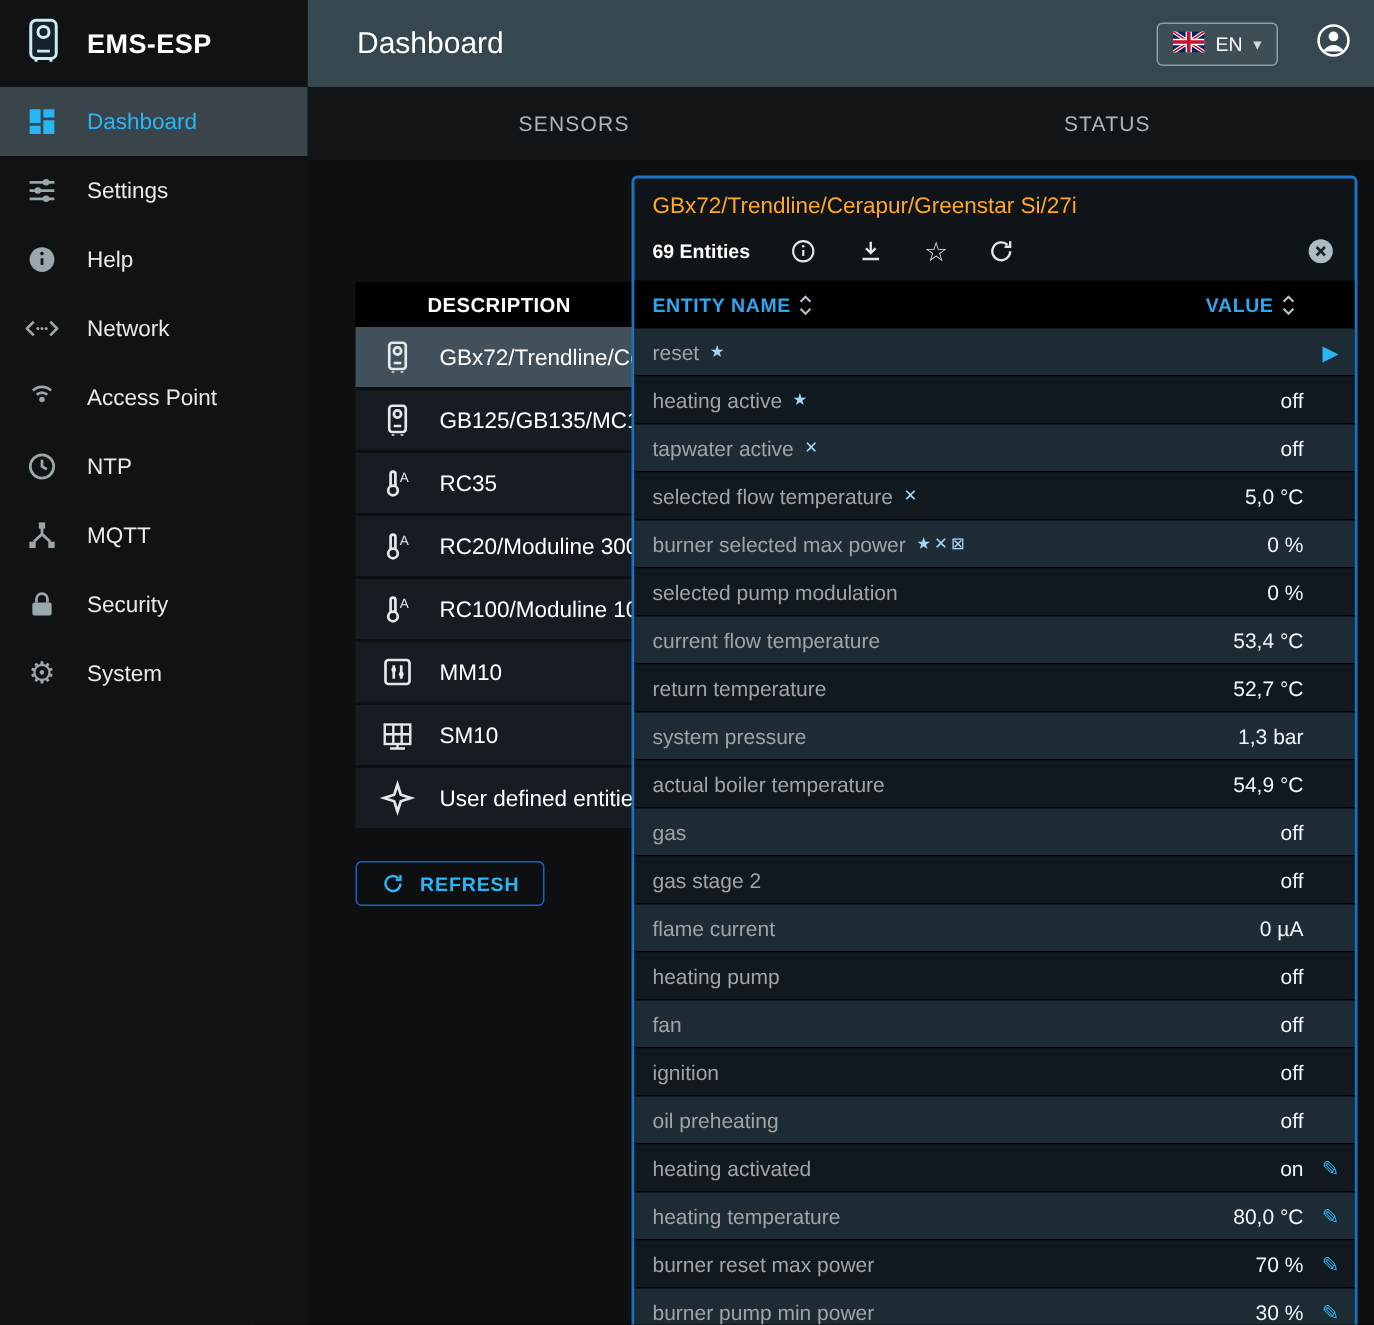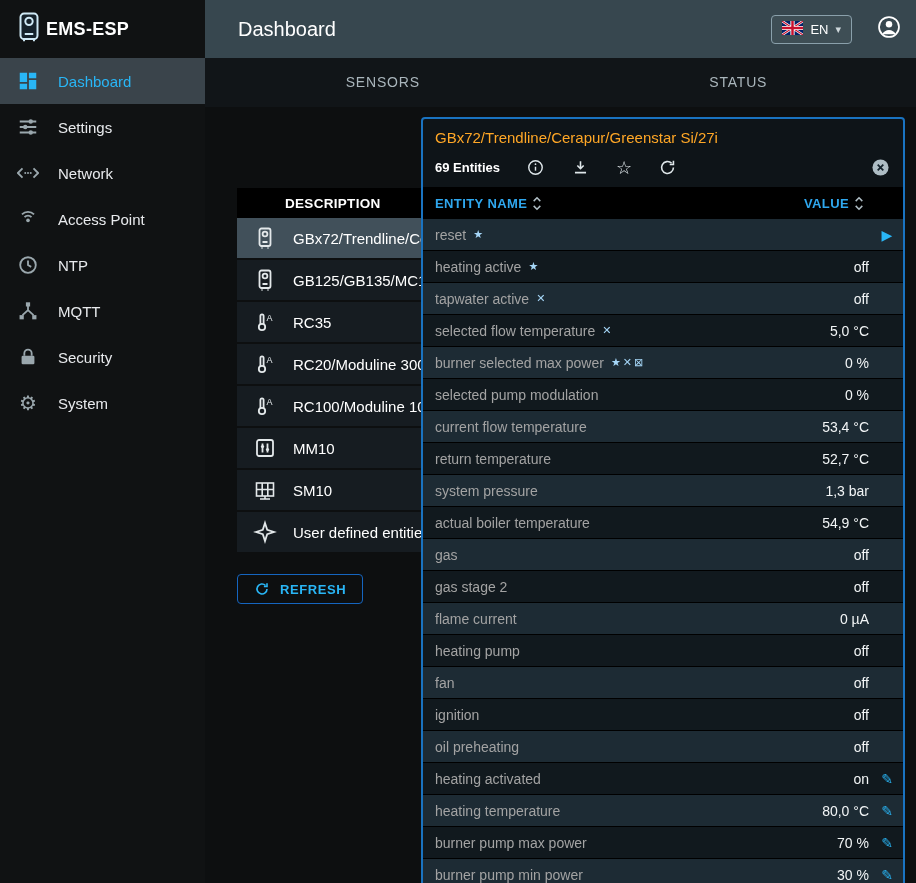--- a/index.html
+++ b/index.html
@@ -1,21 +1,21 @@
 <!DOCTYPE html>
 <html><head>
 <meta charset="utf-8">
 <style>
   * { box-sizing: border-box; margin: 0; padding: 0; }
   body { background:#000; font-family:"Liberation Sans", sans-serif; color:#fff; }
   .app { position:relative; width:916px; height:883px; overflow:hidden; background:#0d0f10; }
 
   
   .sidebar { position:absolute; left:0; top:0; width:205px; height:100%; background:#101213; z-index:6; }
-  .sb-head { height:58px; display:flex; align-items:center; padding:0 12px; }
+  .sb-head { height:58px; display:flex; align-items:center; gap:12px; padding:0 12px; }
   .sb-title { font-size:18px; font-weight:bold; color:#fff; letter-spacing:.3px; }
   .mi { height:46px; display:flex; align-items:center; gap:18px; padding:0 16px; color:#e8eaed; font-size:15px; cursor:pointer; }
   .mi .ic { width:24px; display:flex; justify-content:center; align-items:center; color:#9aa7ad; }
   .mi.active { background:#3a444b; color:#29b6f6; }
   .mi.active .ic { color:#29b6f6; }
   .gear-glyph { font-size:20px; line-height:1; }
 
   
   .topbar { position:absolute; left:205px; top:0; width:711px; height:58px; background:#37474f; display:flex; align-items:center; z-index:5; }
   .tb-title { font-size:20px; margin-left:33px; font-weight:400; }
@@ -88,20 +88,30 @@
             <path d="M3 6h18M3 12h18M3 18h18"></path>
             <circle cx="15" cy="6" r="2.4" fill="currentColor" stroke="none"></circle>
             <circle cx="9" cy="12" r="2.4" fill="currentColor" stroke="none"></circle>
             <circle cx="15" cy="18" r="2.4" fill="currentColor" stroke="none"></circle>
           </svg>
       </span>
       <span>Settings</span>
     </div>
     <div class="mi">
       <span class="ic">
+        <svg width="22" height="22" viewBox="0 0 24 24">
+            <circle cx="12" cy="12" r="9" fill="currentColor"></circle>
+            <path d="M12 11v5" stroke="#101213" stroke-width="2"></path>
+            <circle cx="12" cy="7.6" r="1.3" fill="#101213"></circle>
+          </svg>
+      </span>
+      <span>Help</span>
+    </div>
+    <div class="mi">
+      <span class="ic">
         <svg width="22" height="22" viewBox="0 0 24 24" fill="none" stroke="currentColor" stroke-width="2">
             <path d="M6 7l-5 5 5 5M18 7l5 5-5 5"></path>
             <circle cx="9" cy="12" r="1.1" fill="currentColor" stroke="none"></circle>
             <circle cx="12" cy="12" r="1.1" fill="currentColor" stroke="none"></circle>
             <circle cx="15" cy="12" r="1.1" fill="currentColor" stroke="none"></circle>
           </svg>
       </span>
       <span>Network</span>
     </div>
     <div class="mi">
@@ -448,21 +458,21 @@
           <span class="pact">✎</span>
       </div>
       <div class="prow">
         <span class="pname">heating temperature</span>
           <span class="pmarks"></span>
           <span class="sp"></span>
           <span class="pval">80,0 °C</span>
           <span class="pact">✎</span>
       </div>
       <div class="prow">
-        <span class="pname">burner pump max power</span>
+        <span class="pname">burner reset max power</span>
           <span class="pmarks"></span>
           <span class="sp"></span>
           <span class="pval">70 %</span>
           <span class="pact">✎</span>
       </div>
       <div class="prow">
         <span class="pname">burner pump min power</span>
           <span class="pmarks"></span>
           <span class="sp"></span>
           <span class="pval">30 %</span>

